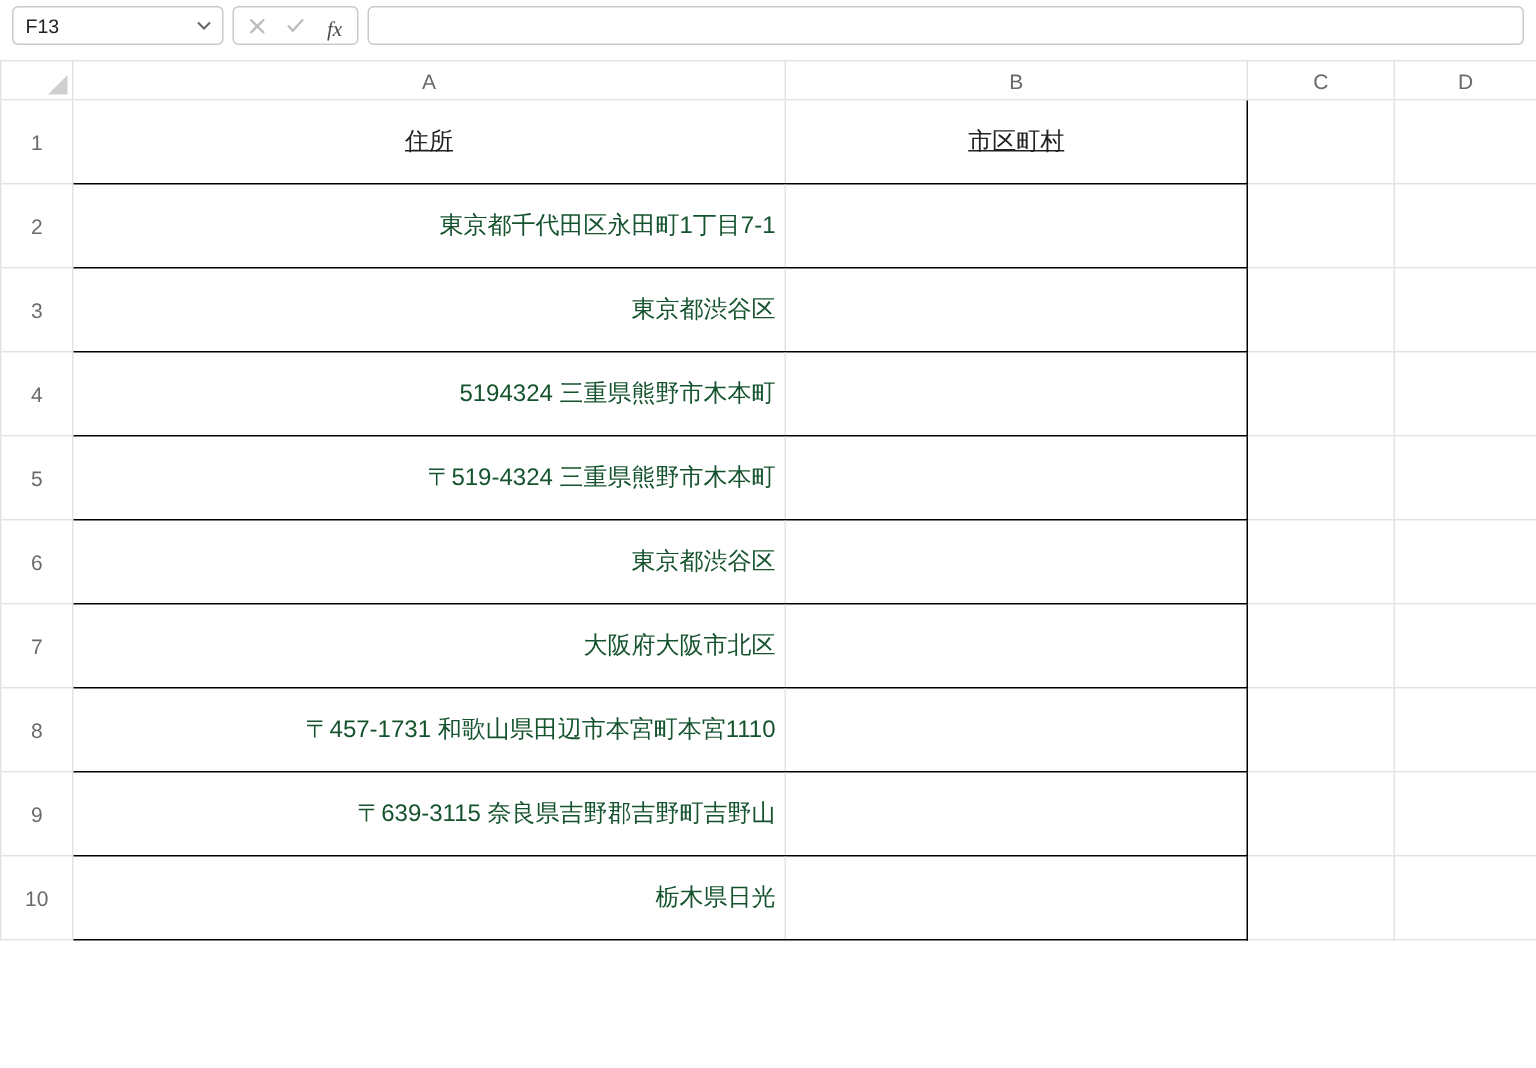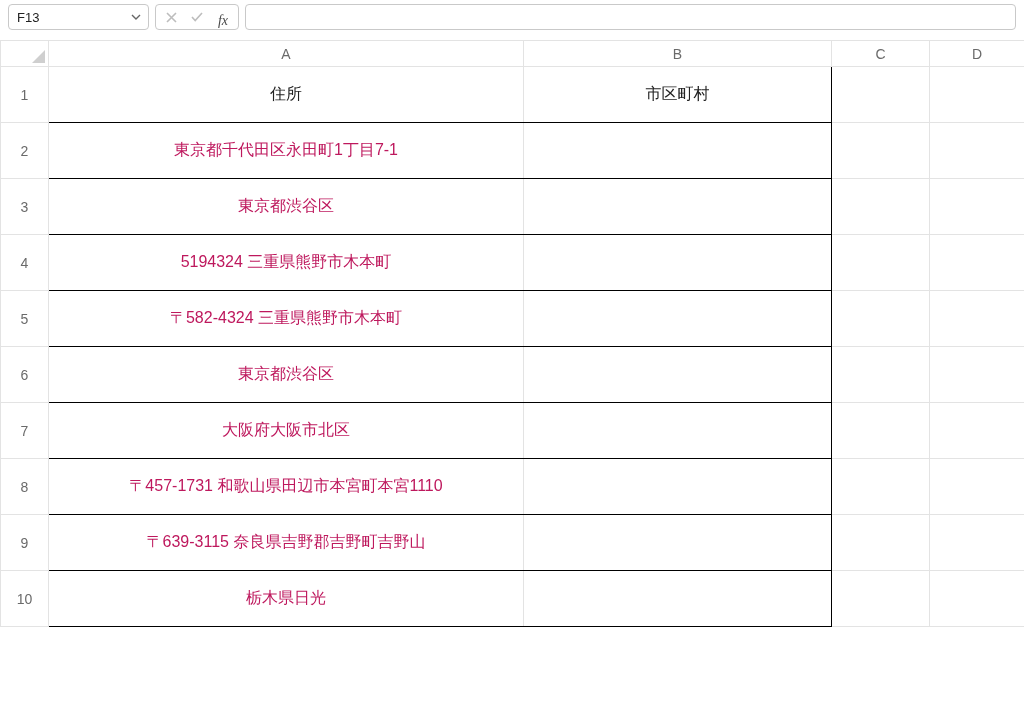--- a/index.html
+++ b/index.html
@@ -116,30 +116,30 @@
     font-size: 14px;
     text-align: center;
     border-left: 1px solid #e3e3e3;
   }
 
   
   tbody td {
     height: 56px;
     padding: 0 6px;
     font-size: 16px;
-    color: #be185d;
-    text-align: center;
+    color: #14532d;
+    text-align: right;
     white-space: nowrap;
     overflow: hidden;
   }
   tbody tr.lo td { height: 30px; }
 
   
   td.h { text-align: center; color: #222; }
-  td.bt { border-top: 1.5px solid #000; }
+  td.bt { border-top: 1.5px solid #000; text-decoration: underline; }
   td.bb { border-bottom: 1.5px solid #000; }
   td.bl { border-left: 1.5px solid #000; }
   td.br { border-right: 1.5px solid #000; }
   td.bib { border-bottom: 1px solid #000; } 
 
   
   col.rh { width: 48px; }
   col.A  { width: 475px; }
   col.B  { width: 308px; }
   col.C  { width: 98px; }
@@ -223,21 +223,21 @@
     </tr>
     <tr>
       <th class="rowhdr">4</th>
       <td class="bl bib">5194324 三重県熊野市木本町</td>
       <td class="bl br bib"></td>
       <td></td>
       <td></td>
     </tr>
     <tr>
       <th class="rowhdr">5</th>
-      <td class="bl bib">〒582-4324 三重県熊野市木本町</td>
+      <td class="bl bib">〒519-4324 三重県熊野市木本町</td>
       <td class="bl br bib"></td>
       <td></td>
       <td></td>
     </tr>
     <tr>
       <th class="rowhdr">6</th>
       <td class="bl bib">東京都渋谷区</td>
       <td class="bl br bib"></td>
       <td></td>
       <td></td>

